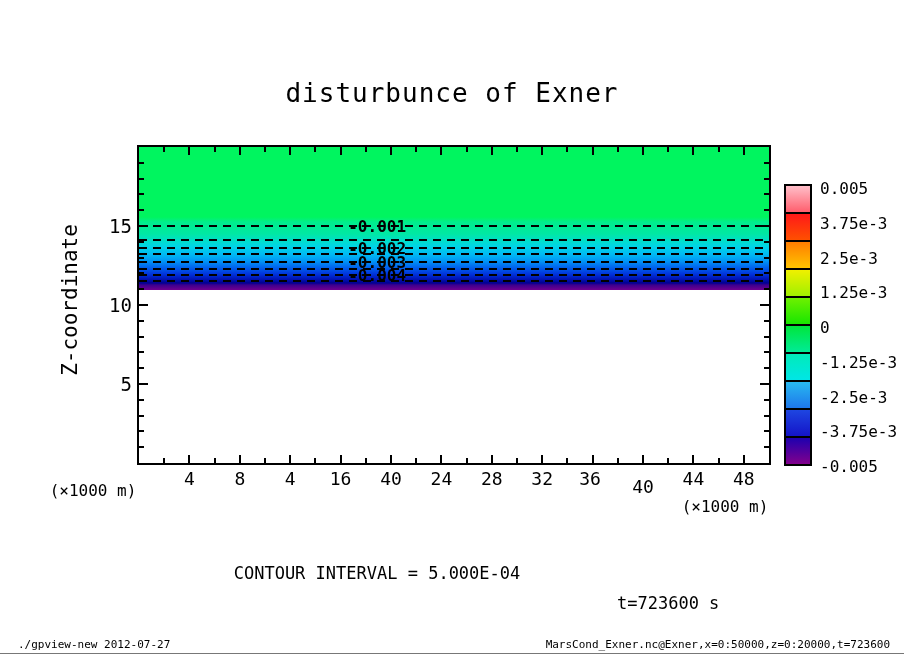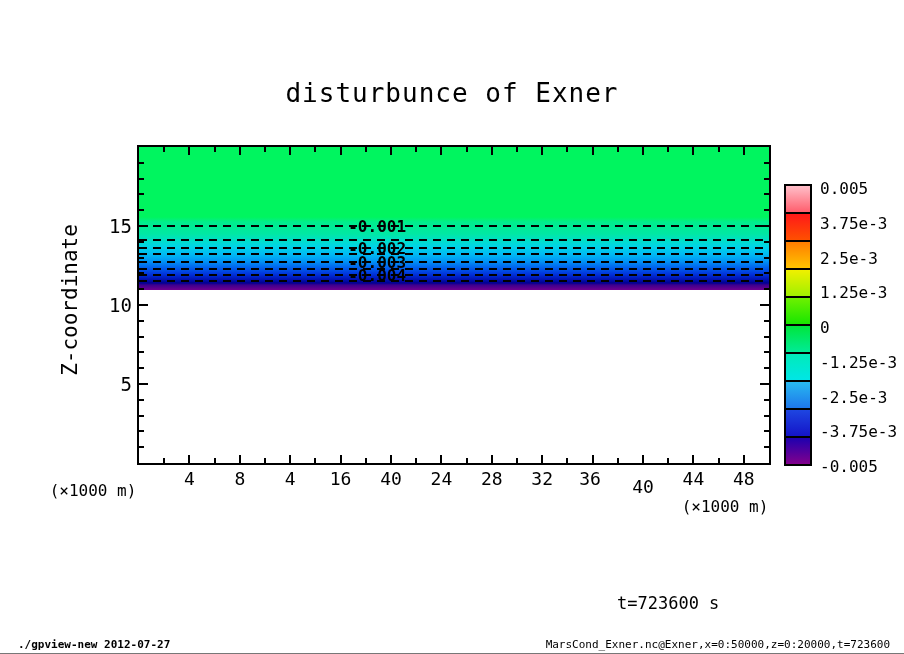--- a/index.html
+++ b/index.html
@@ -18,21 +18,21 @@
   .tick{position:absolute;background:#000;}
   .xlab{position:absolute;transform:translateX(-50%);font-size:18px;top:468px;}
   .zlab{position:absolute;width:40px;text-align:right;font-size:19px;}
   #z-axis-title{left:-50px;top:286px;width:244px;height:28px;text-align:center;font-size:21px;transform:rotate(-90deg);}
   #x-axis-title{left:0;right:150px;top:517px;text-align:center;font-size:21px;}
   #unit-left{left:38px;top:481px;width:110px;text-align:center;font-size:16px;}
   #unit-right{left:658px;top:497px;width:134px;text-align:center;font-size:16px;}
   #contour-interval{left:0;right:150px;top:563px;text-align:center;font-size:17px;}
   #time-label{left:617px;top:593px;font-size:17px;}
   .footer{top:638px;font-size:11px;letter-spacing:0;}
-  #footer-left{left:18px;font-weight:bold;}
+  #footer-left{left:18px;}
   #footer-right{right:14px;}
   #colorbar{left:784px;top:184px;width:28px;}
   .cb-box{width:28px;height:30px;border:2px solid #000;box-sizing:border-box;}
   .cb-box + .cb-box{margin-top:-2px;}
   .cb-label{position:absolute;left:820px;transform:translateY(-50%);font-size:16px;white-space:nowrap;}
   #bottom-edge{left:0;right:0;bottom:0;height:1px;background:#777;}
 </style>
 </head>
 <body>
 
@@ -143,20 +143,21 @@
         <div class="tick" style="top: 30.6px; left: 0px; height: 2px; width: 5px;"></div>
         <div class="tick" style="top: 30.6px; right: 0px; height: 2px; width: 5px;"></div>
         <div class="tick" style="top: 14.8px; left: 0px; height: 2px; width: 5px;"></div>
         <div class="tick" style="top: 14.8px; right: 0px; height: 2px; width: 5px;"></div>
       </div>
   </div>
 
   <div id="unit-left" class="abs">(×1000 m)</div>
   <div id="unit-right" class="abs">(×1000 m)</div>
 
+  <div id="contour-interval" class="abs">CONTOUR INTERVAL = 5.000E-04</div>
   <div id="time-label" class="abs">t=723600 s</div>
 
   <div id="colorbar" class="abs">
       <div class="cb-box" style="background: linear-gradient(rgb(255, 190, 200), rgb(255, 95, 110));"></div>
       <div class="cb-box" style="background: linear-gradient(rgb(255, 25, 25), rgb(255, 80, 0));"></div>
       <div class="cb-box" style="background: linear-gradient(rgb(255, 125, 0), rgb(255, 195, 0));"></div>
       <div class="cb-box" style="background: linear-gradient(rgb(240, 240, 0), rgb(160, 240, 0));"></div>
       <div class="cb-box" style="background: linear-gradient(rgb(110, 240, 0), rgb(25, 230, 0));"></div>
       <div class="cb-box" style="background: linear-gradient(rgb(0, 230, 60), rgb(0, 235, 150));"></div>
       <div class="cb-box" style="background: linear-gradient(rgb(0, 235, 185), rgb(0, 230, 230));"></div>

